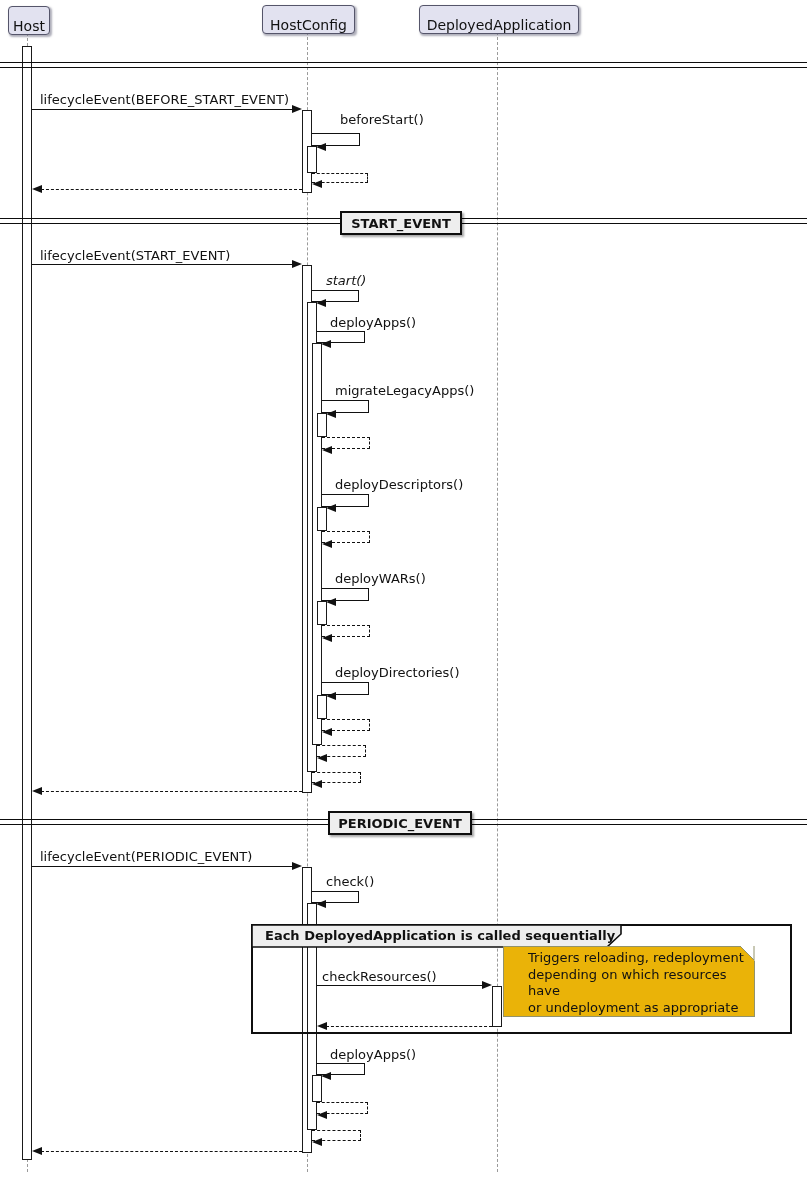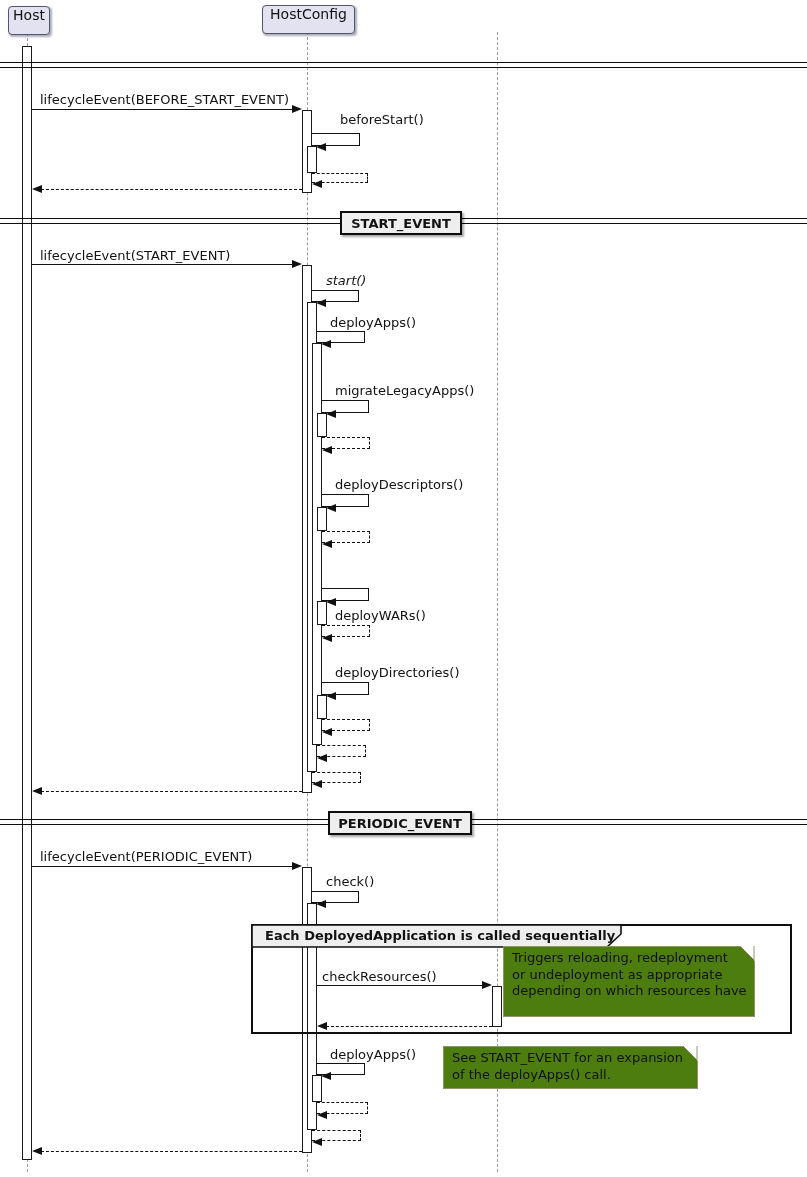--- a/index.html
+++ b/index.html
@@ -1,19 +1,19 @@
 <!DOCTYPE html>
 <html><head>
 <meta charset="utf-8">
 <style>
   html,body{margin:0;padding:0;background:#ffffff;}
   #canvas{position:relative;width:807px;height:1177px;background:#ffffff;overflow:hidden;
           font-family:"DejaVu Sans","Liberation Sans",sans-serif;color:#111;}
   .participant{position:absolute;background:#E2E2F0;border:1px solid #55556a;border-radius:4px;
-               display:flex;align-items:flex-start;justify-content:center;font-size:14px;
+               display:flex;align-items:flex-end;justify-content:center;font-size:14px;
                box-shadow:1.5px 1.5px 2px rgba(110,110,130,.55);z-index:6;}
   .lifeline{position:absolute;width:0;border-left:1px dashed #9a9a9a;z-index:1;}
   .bar{position:absolute;width:10px;background:#ffffff;border:1.2px solid #1a1a1a;box-sizing:border-box;z-index:3;}
   .divline{position:absolute;left:0;width:807px;height:0;border-top:1.8px solid #0d0d0d;z-index:4;}
   .divbox{position:absolute;background:#EEEEEE;border:2px solid #0d0d0d;box-sizing:border-box;
           display:flex;align-items:center;justify-content:center;font-size:13px;font-weight:bold;
           box-shadow:2px 2px 2px rgba(0,0,0,.35);z-index:5;}
   .mline{position:absolute;height:0;border-top:1.3px solid #111;z-index:2;}
   .mline.ret{border-top:1.1px dashed #111;}
   .mlabel{position:absolute;font-size:13px;white-space:nowrap;z-index:7;}
@@ -22,39 +22,42 @@
   .arrL{position:absolute;width:0;height:0;border-top:4.5px solid transparent;border-bottom:4.5px solid transparent;
         border-right:10px solid #111;z-index:7;}
   .self{position:absolute;border:1.3px solid #111;border-left:none;box-sizing:border-box;z-index:2;}
   .self.ret{border:1.1px dashed #111;border-left:none;}
   .self .tip{position:absolute;left:0;bottom:-5.5px;width:0;height:0;border-top:4.5px solid transparent;
              border-bottom:4.5px solid transparent;border-right:10px solid #111;}
   .self .tip.o5{left:4px;}
   .group{position:absolute;border:2px solid #0f0f0f;box-sizing:border-box;z-index:5;background:transparent;}
   .ghead{position:absolute;z-index:6;}
   .glabel{position:absolute;font-size:13px;font-weight:bold;white-space:nowrap;z-index:7;}
-  .note{position:absolute;background:#4d7c0f;border:1px solid #92926a;box-sizing:border-box;z-index:8;
-        font-size:13px;line-height:16.5px;padding:3px 0 0 8px;}
+  .note{position:absolute;background:#eab308;border:1px solid #92926a;box-sizing:border-box;z-index:8;
+        font-size:13px;line-height:16.5px;padding:3px 0 0 24px;}
   .note .ear{position:absolute;top:-1px;right:-1px;}
   .plabel,.dlabel{white-space:nowrap;}
 </style>
 </head>
 <body>
 
 <div id="canvas">
 
   <div class="lifeline" style="left:27px;top:33px;height:1139px;"></div>
   <div class="lifeline" style="left:307px;top:32px;height:1140px;"></div>
   <div class="lifeline" style="left:497px;top:32px;height:1140px;"></div>
 
   <div class="participant" style="left:8px;top:6px;width:40px;height:27px;">
     <span class="plabel">Host</span>
   </div>
   <div class="participant" style="left:262px;top:5px;width:91px;height:27px;">
     <span class="plabel">HostConfig</span>
+  </div>
+  <div class="participant" style="left:419px;top:5px;width:158px;height:27px;">
+    <span class="plabel">DeployedApplication</span>
   </div>
 
   <div class="self" style="left:312px;top:133px;width:48px;height:13px;">
       <span class="tip o5"></span>
     </div>
   <div class="self ret" style="left:312px;top:173px;width:56px;height:10px;">
       <span class="tip"></span>
     </div>
 
   <div class="self" style="left:312px;top:290px;width:47px;height:12px;">
@@ -163,43 +166,35 @@
   <div class="arrL" style="left:317px;top:1022px;"></div>
 
   <div class="mline ret" style="left:41px;top:1151px;width:261px;"></div>
   <div class="arrL" style="left:32px;top:1147px;"></div>
 
   <div class="mlabel" style="left:340px;top:112px;">beforeStart()</div>
   <div class="mlabel" style="left:326px;top:273px;font-style:italic;">start()</div>
   <div class="mlabel" style="left:330px;top:315px;">deployApps()</div>
   <div class="mlabel" style="left:335px;top:383px;">migrateLegacyApps()</div>
   <div class="mlabel" style="left:335px;top:477px;">deployDescriptors()</div>
-  <div class="mlabel" style="left:335px;top:571px;margin-top:37px;">deployWARs()</div>
+  <div class="mlabel" style="left:335px;top:571px;">deployWARs()</div>
   <div class="mlabel" style="left:335px;top:665px;">deployDirectories()</div>
   <div class="mlabel" style="left:326px;top:874px;">check()</div>
   <div class="mlabel" style="left:330px;top:1047px;">deployApps()</div>
 
   <div class="group" style="left:251px;top:924px;width:541px;height:110px;"></div>
   <svg class="ghead" style="left:252px;top:925px;" width="374" height="24" viewBox="0 0 374 24">
     <path d="M0,0 H369 V9 L355,22 H0 Z" fill="#EEEEEE" stroke="#0f0f0f" stroke-width="1.6"></path>
   </svg>
   <div class="glabel" style="left:265px;top:928px;">Each DeployedApplication is called sequentially</div>
 
   <div class="note" style="left:503px;top:946px;width:252px;height:71px;">
     <svg class="ear" width="15" height="15" viewBox="0 0 15 15">
       <polygon points="0,0 15,0 15,15" fill="#ffffff"></polygon>
       <path d="M0,0 L14,14 L14,0" fill="none" stroke="#92926a" stroke-width="1"></path>
     </svg>
     <div>Triggers reloading, redeployment</div>
+    <div>depending on which resources have</div>
     <div>or undeployment as appropriate</div>
-    <div>depending on which resources have</div>
-  </div>
-
-  <div class="note" style="left:443px;top:1046px;width:255px;height:43px;">
-    <svg class="ear" width="15" height="15" viewBox="0 0 15 15">
-      <polygon points="0,0 15,0 15,15" fill="#ffffff"></polygon>
-      <path d="M0,0 L14,14 L14,0" fill="none" stroke="#92926a" stroke-width="1"></path>
-    </svg>
-    <div>See START_EVENT for an expansion</div>
-    <div>of the deployApps() call.</div>
-  </div>
+  </div>
+
 
 </div>
 
 </body></html>

